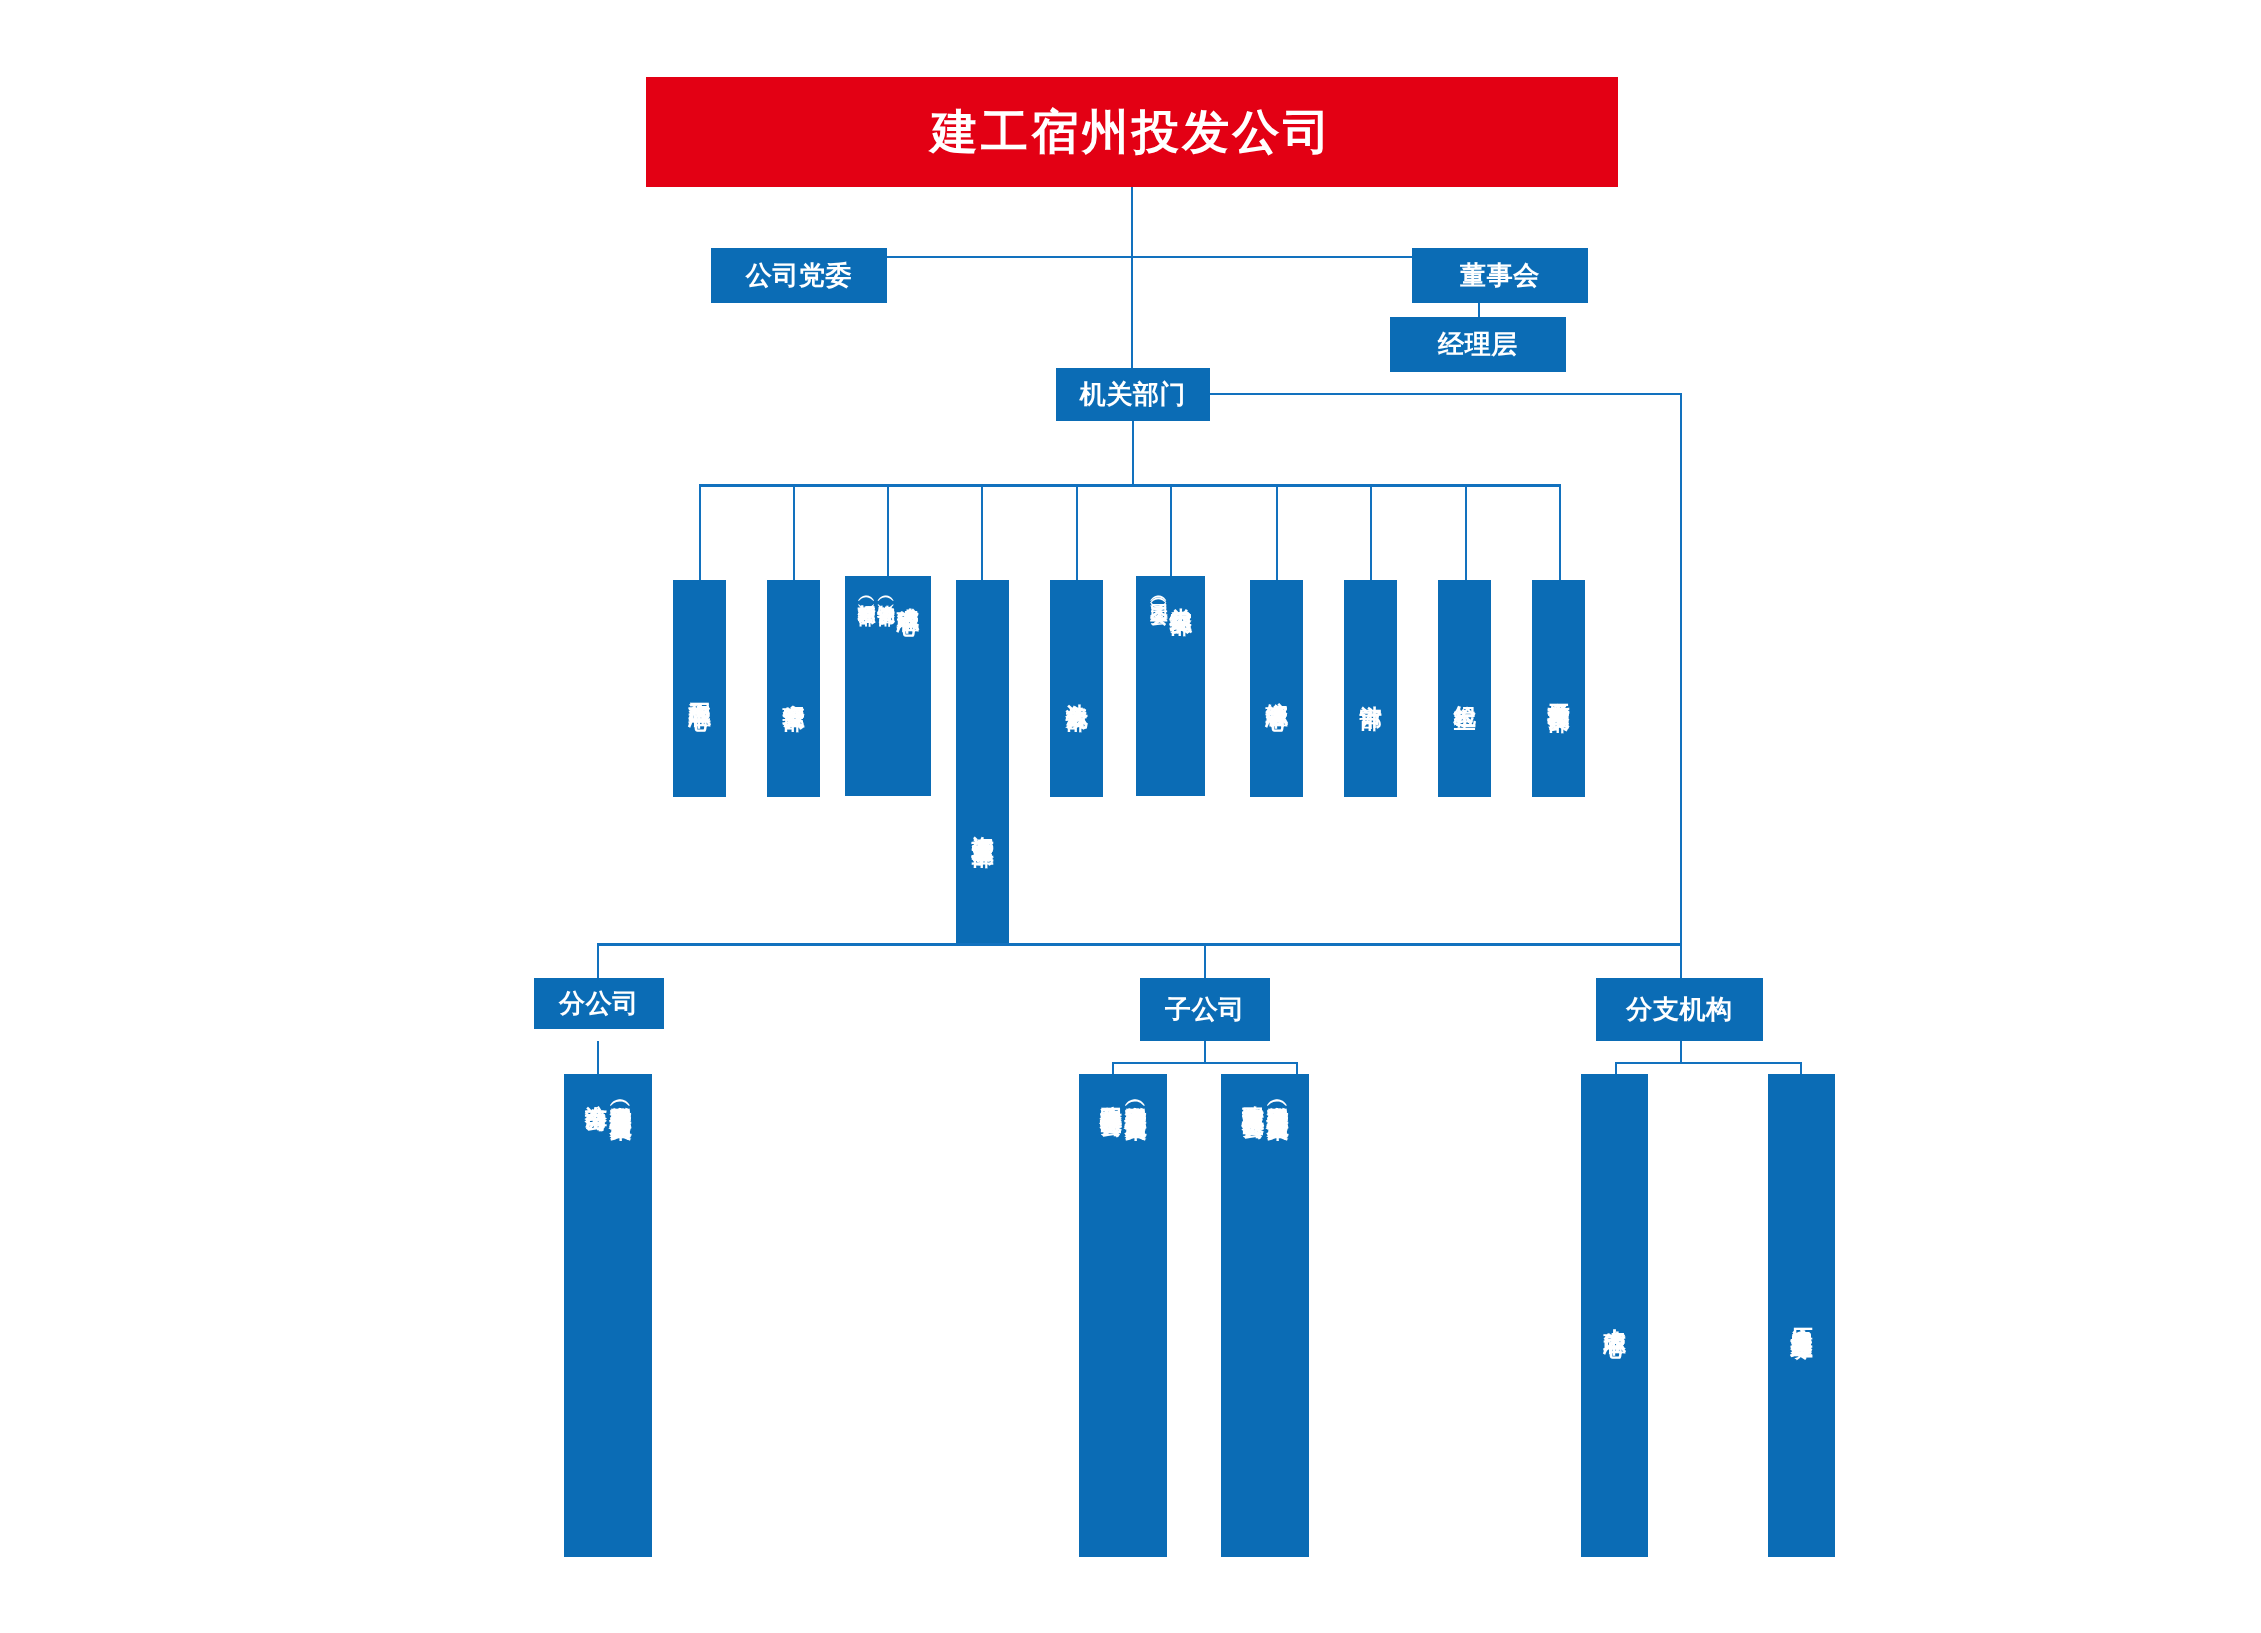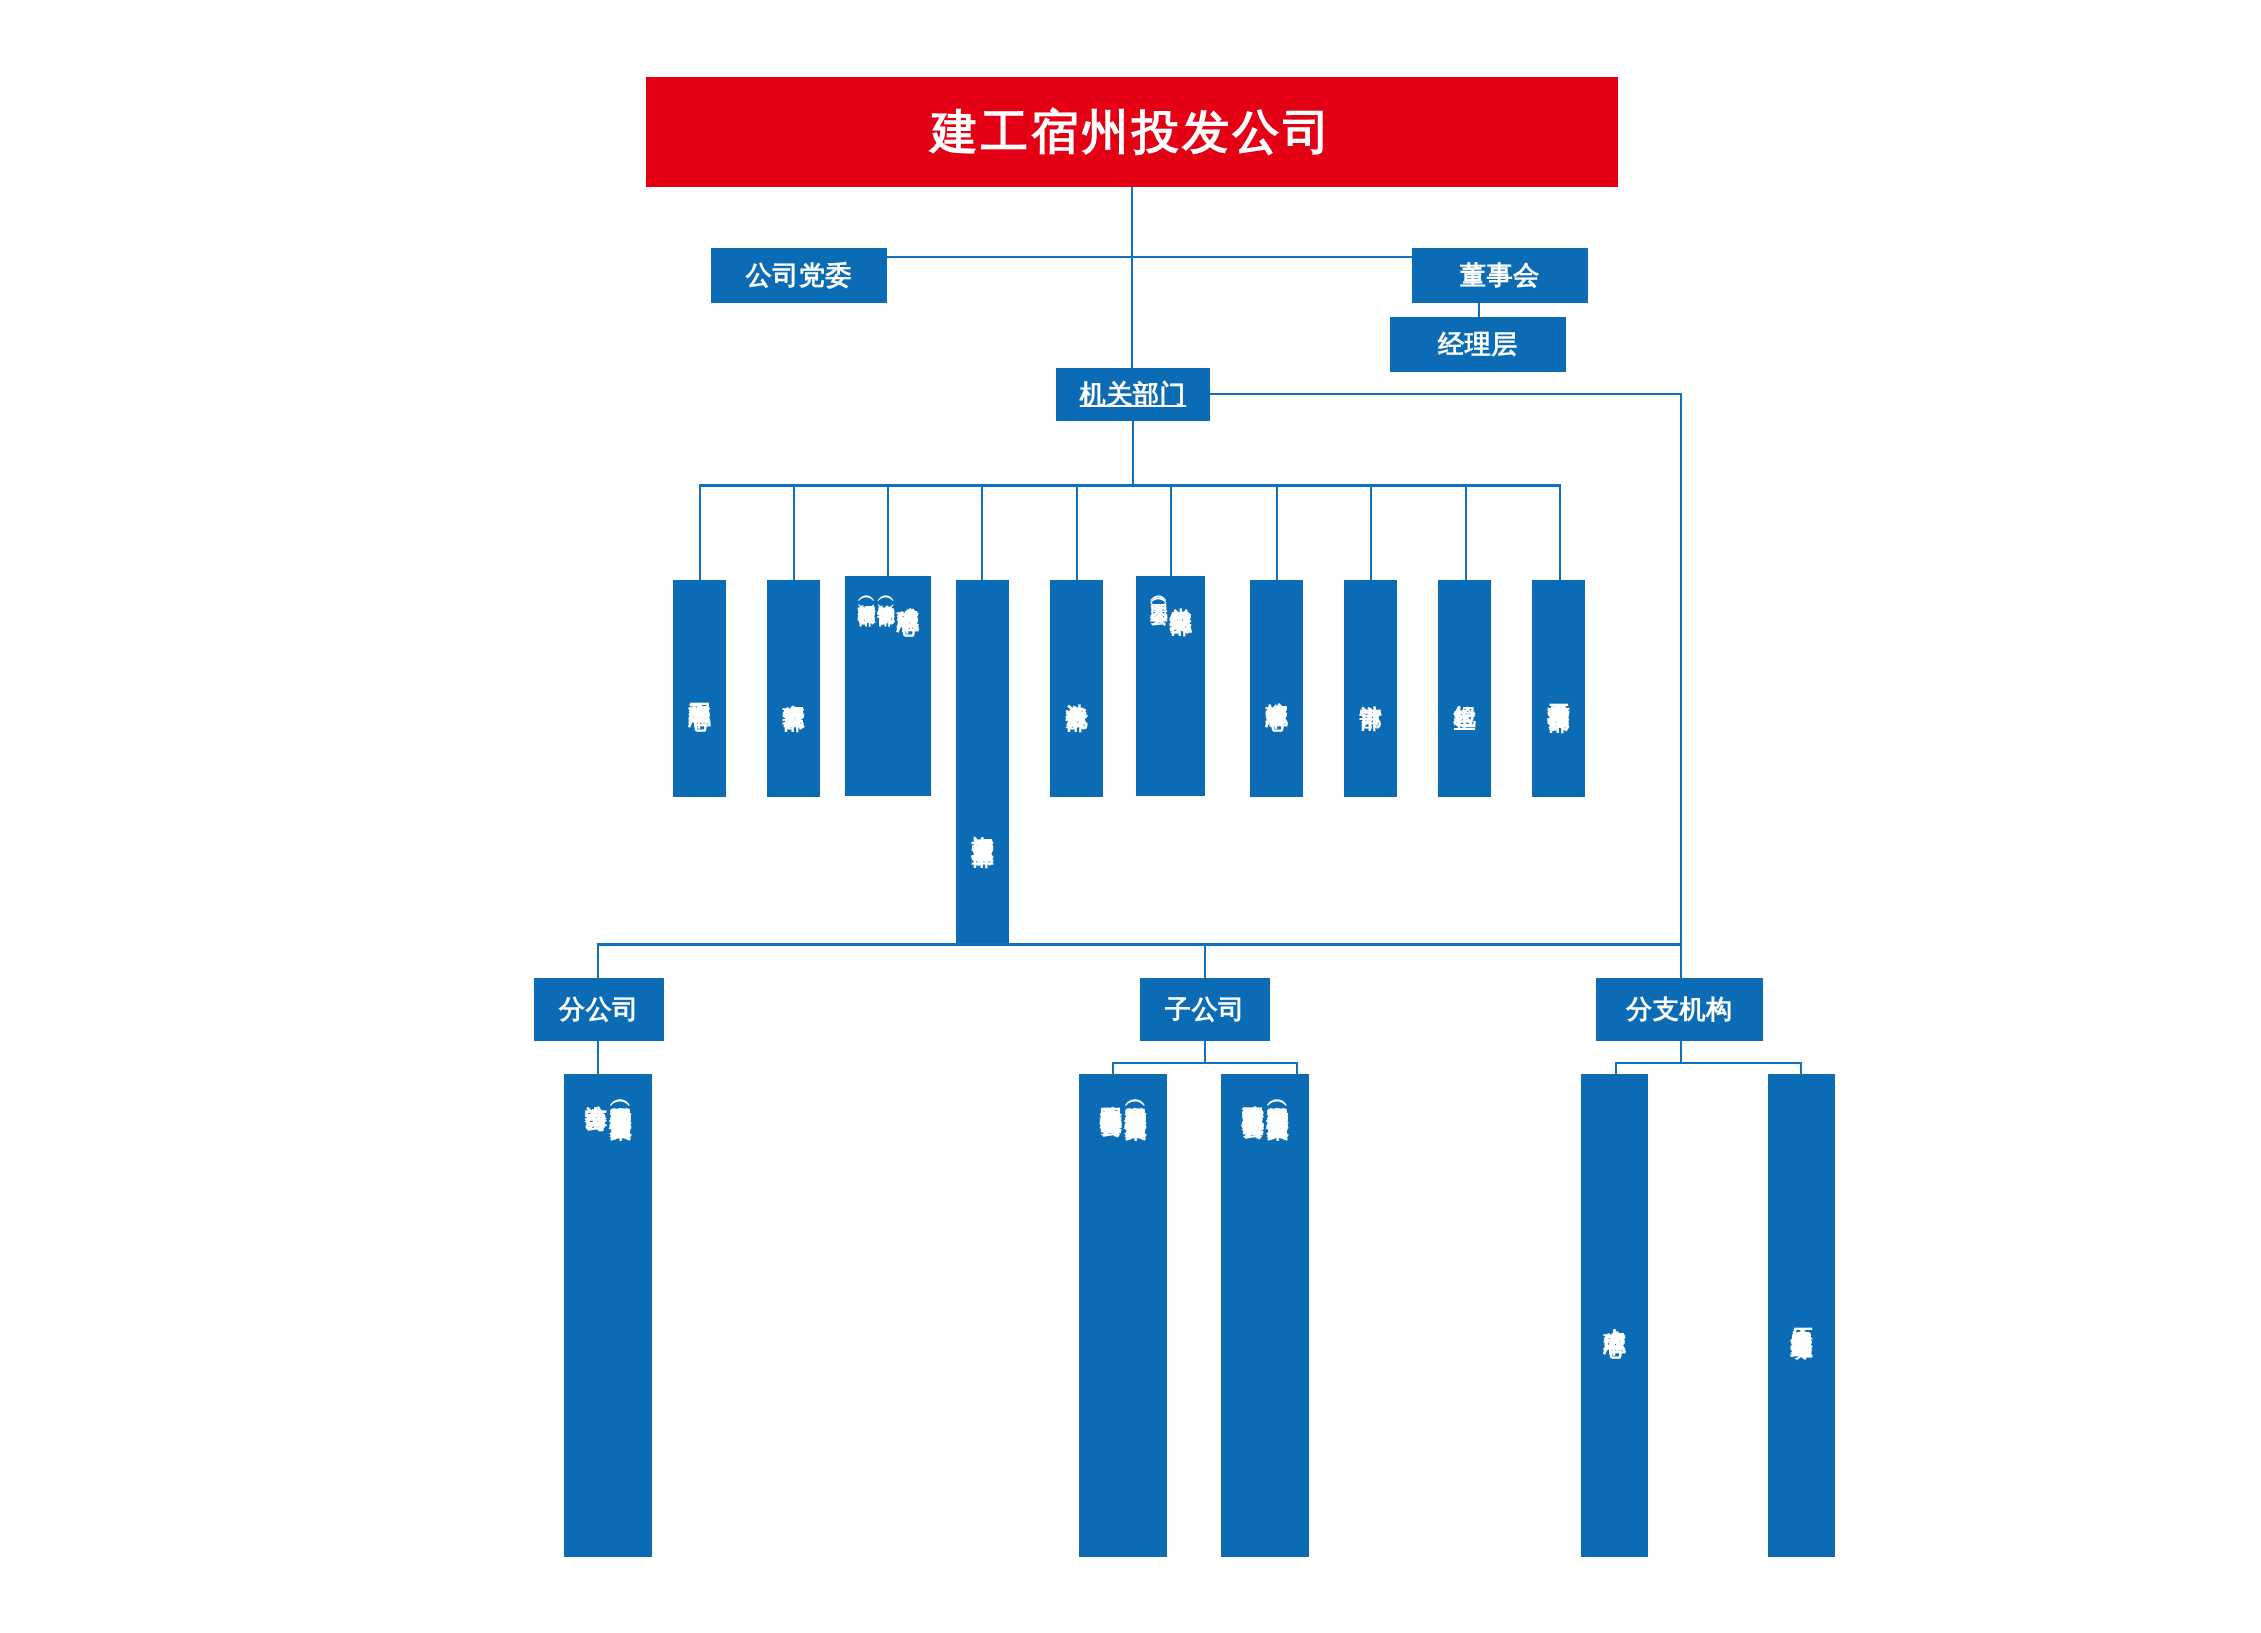--- a/index.html
+++ b/index.html
@@ -101,21 +101,21 @@
   <div class="box h-box" style="left:1392px; top:248px; width:176px; height:55px;">
     <span>董事会</span>
   </div>
 
   <div class="ln ln-v" style="left:1458px; top:303px; width:2.2px; height:23px;"></div>
 
   <div class="box h-box" style="left:1370px; top:317px; width:176px; height:55px;">
     <span>经理层</span>
   </div>
 
-  <div class="box h-box" style="left:1036px; top:368px; width:154px; height:53px;text-decoration:underline;">
+  <div class="box h-box" style="left:1036px; top:368px; width:154px; height:53px;">
     <span>机关部门</span>
   </div>
 
   <div class="ln ln-h" style="left:1190px; top:393px; width:472px; height:2.2px;"></div>
   <div class="ln ln-v" style="left:1660px; top:393px; width:2.2px; height:552px;"></div>
 
   <div class="ln ln-v" style="left:1112px; top:421px; width:2.2px; height:65px;"></div>
 
   <div class="ln ln-h" style="left:679px; top:484px; width:861px; height:2.8px;"></div>
 
@@ -177,21 +177,21 @@
 
   <div class="box v-box v-center" style="left:936px; top:700px; width:53px; height:245px;">
     <span class="v-col">资产运营管理事业部</span>
   </div>
 
   <div class="ln ln-h" style="left:577px; top:943px; width:1084px; height:2.8px;"></div>
   <div class="ln ln-v" style="left:577px; top:943px; width:1.7px; height:42px;"></div>
   <div class="ln ln-v" style="left:1184px; top:943px; width:1.7px; height:42px;"></div>
   <div class="ln ln-v" style="left:1660px; top:943px; width:1.7px; height:42px;"></div>
 
-  <div class="box h-box" style="left:514px; top:978px; width:130px; height:63px;">
+  <div class="box h-box" style="left:514px; top:978px; width:130px; height:51px;">
     <span>分公司</span>
   </div>
 
   <div class="box h-box" style="left:1120px; top:978px; width:130px; height:63px;">
     <span>子公司</span>
   </div>
 
   <div class="box h-box" style="left:1576px; top:978px; width:167px; height:63px;">
     <span>分支机构</span>
   </div>

